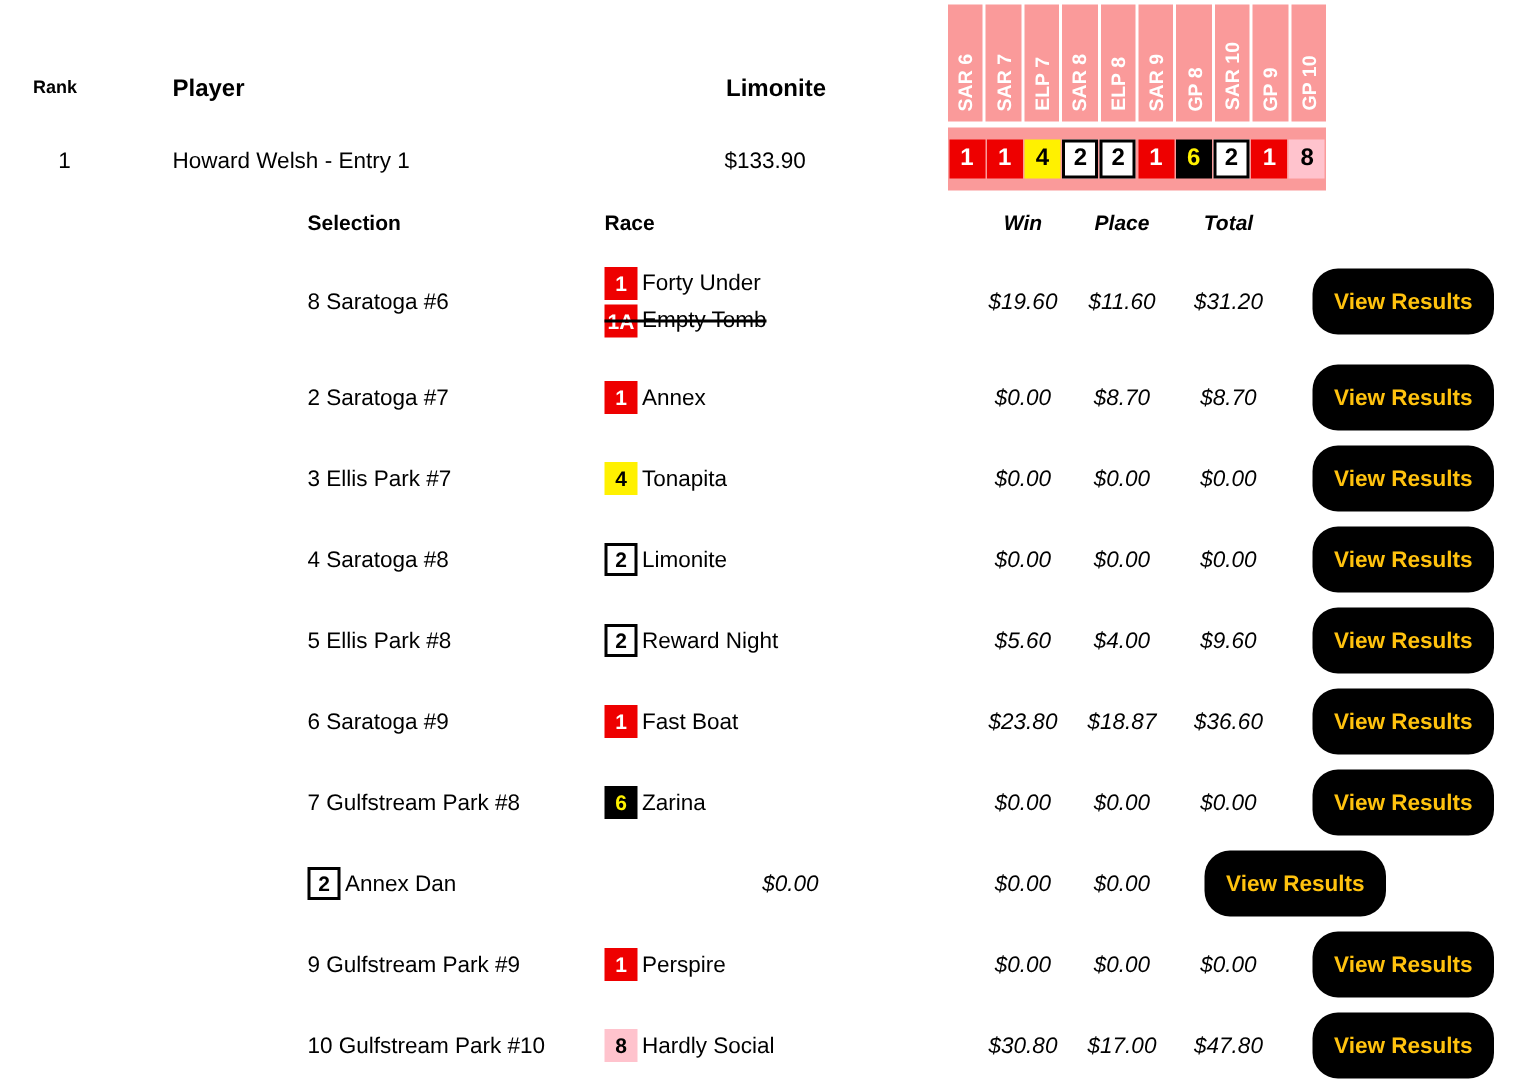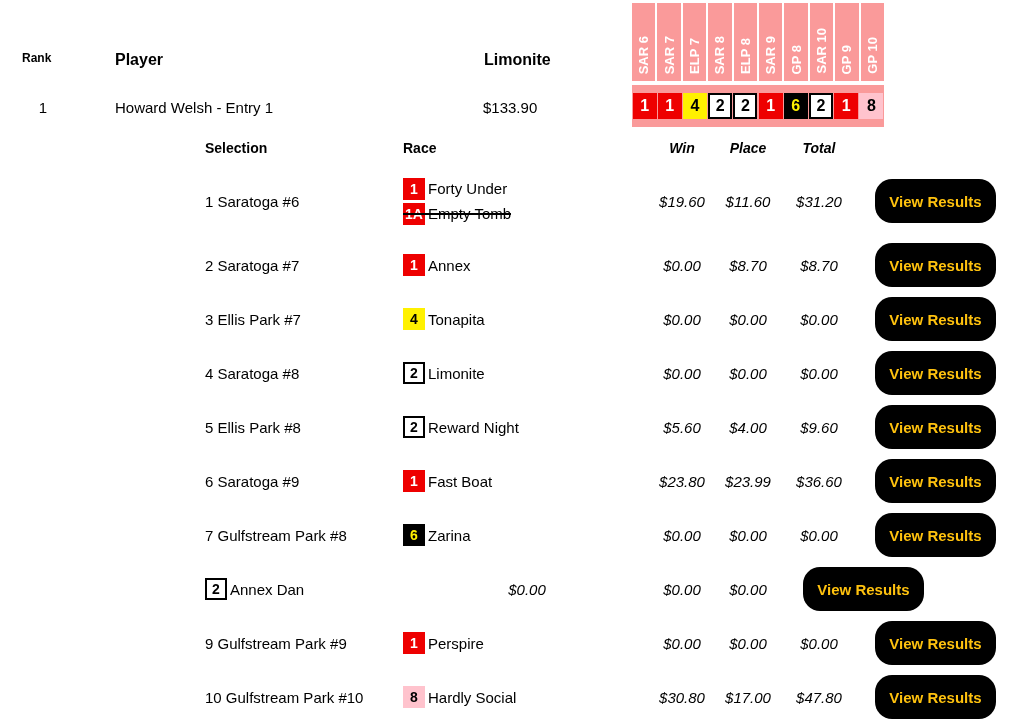--- a/index.html
+++ b/index.html
@@ -144,21 +144,21 @@
     <div>Selection</div>
     <div>Race</div>
     <div class="c-right">Win</div>
     <div class="c-right">Place</div>
     <div class="c-right">Total</div>
     <div></div>
   </div>
 
   <div class="detail-rows">
       <div class="detail-row tall">
-    <div>1 Saratoga #6</div>
+    <div>8 Saratoga #6</div>
     <div class="sel-cell">
           <span class="sel-line">
     <span class="chip red">1</span>
     <span>Forty Under</span>
   </span>
           <span class="sel-line scratched">
     <span class="chip red">1A</span>
     <span>Empty Tomb</span>
   </span>
         </div>
@@ -231,21 +231,21 @@
   </div>
       <div class="detail-row">
     <div>6 Saratoga #9</div>
     <div class="sel-cell">
           <span class="sel-line">
     <span class="chip red">1</span>
     <span>Fast Boat</span>
   </span>
         </div>
     <div class="c-right">$23.80</div>
-    <div class="c-right">$23.99</div>
+    <div class="c-right">$18.87</div>
     <div class="c-right">$36.60</div>
     <div class="btn-cell">
       <button class="view-results">View Results</button>
     </div>
   </div>
       <div class="detail-row">
     <div>7 Gulfstream Park #8</div>
     <div class="sel-cell">
           <span class="sel-line">
     <span class="chip black">6</span>

